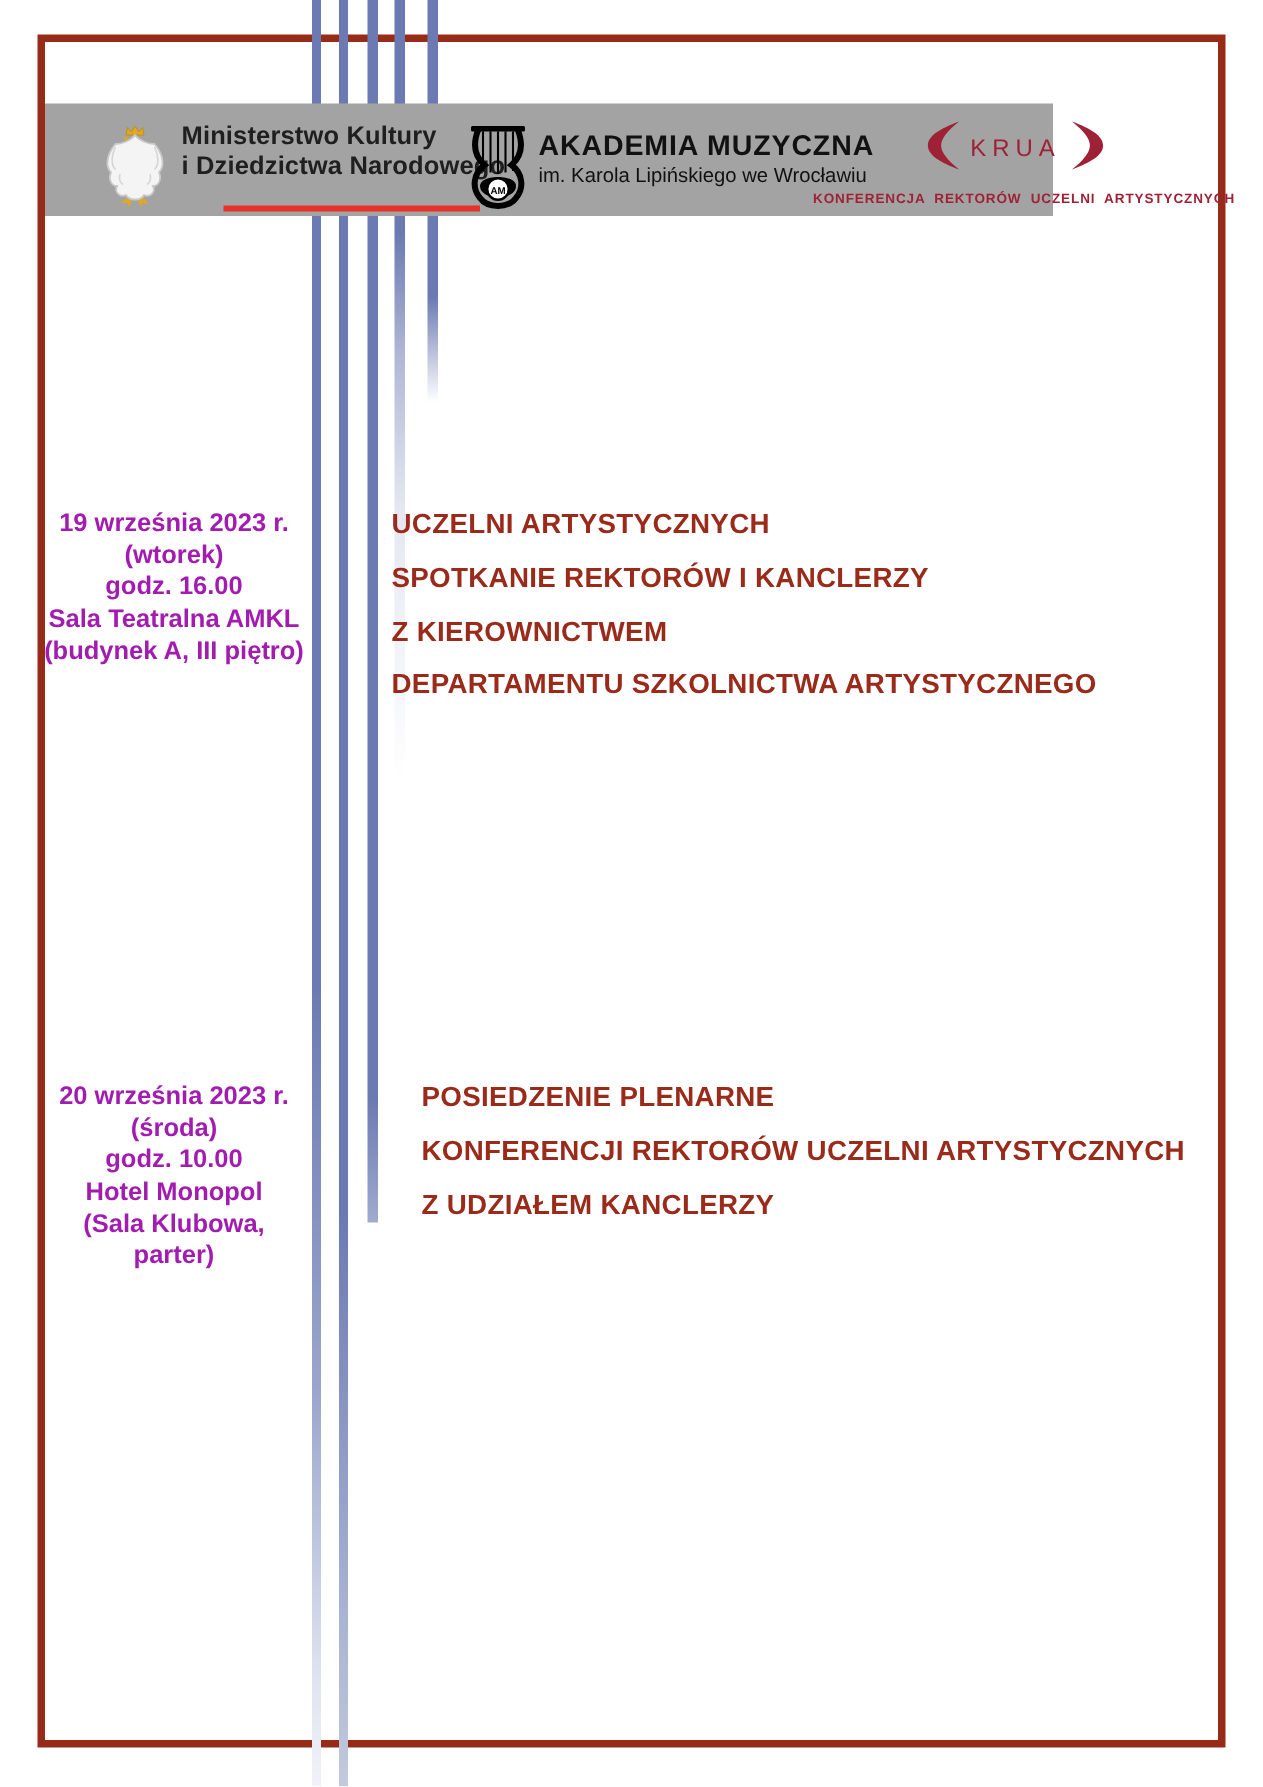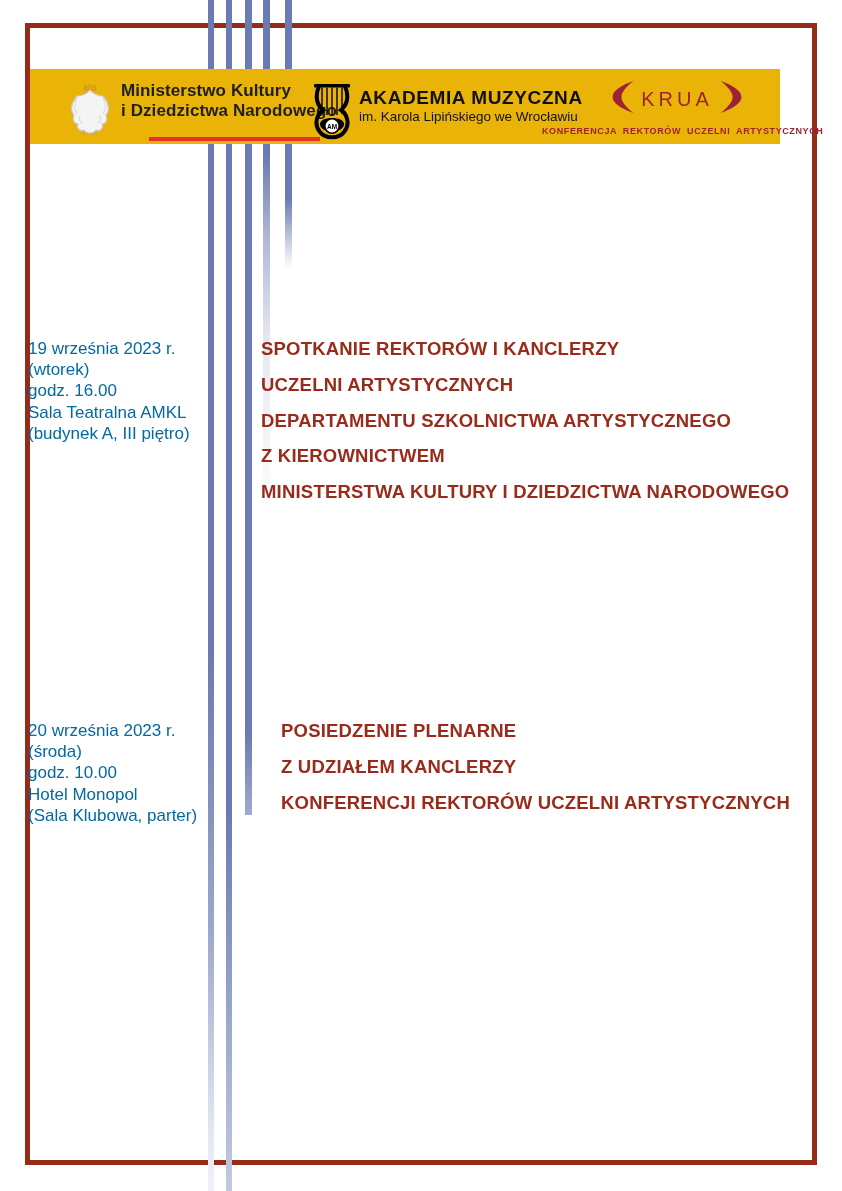--- a/index.html
+++ b/index.html
@@ -18,36 +18,36 @@
       background:linear-gradient(180deg,#6b7ab2 0%,#6b7ab2 55%,#9aa6cc 78%,#dfe4f0 94%,#f0f2f8 100%);}
   .s2{left:226px;width:6px;height:1191px;
       background:linear-gradient(180deg,#6b7ab2 0%,#6b7ab2 68%,#a8b2d2 90%,#c2cadd 100%);}
   .s3{left:245px;width:7px;height:815px;
       background:linear-gradient(180deg,#6b7ab2 0%,#6b7ab2 90%,#a0abce 100%);}
   .s4{left:263px;width:7px;height:520px;
       background:linear-gradient(180deg,#6b7ab2 0%,#6b7ab2 30%,rgba(107,122,178,0.55) 45%,rgba(107,122,178,0.18) 65%,rgba(107,122,178,0) 100%);}
   .s5{left:285px;width:7px;height:268px;
       background:linear-gradient(180deg,#6b7ab2 0%,#6b7ab2 74%,rgba(107,122,178,0) 100%);}
   
-  .logo-band{position:absolute;left:30px;top:69px;width:750px;height:75px;background:#eab308;z-index:3;}
+  .logo-band{position:absolute;left:30px;top:69px;width:672px;height:75px;background:#a3a3a3;z-index:3;}
   .mkidn{position:absolute;left:36px;top:12px;display:flex;align-items:flex-start;}
   .mkidn-text{margin-left:7px;color:#1f1f1f;font-size:17px;line-height:20px;font-weight:600;letter-spacing:0.1px;}
   .mkidn-underline{position:absolute;left:83px;top:56px;width:171px;height:4px;background:#e63228;}
   .am{position:absolute;left:282px;top:13px;display:flex;align-items:flex-start;}
   .am-text{margin-left:7px;padding-top:5px;color:#111;}
   .am-line1{font-size:19px;font-weight:600;letter-spacing:0.6px;line-height:21px;}
   .am-line2{font-size:13.5px;font-weight:400;line-height:17px;}
   .krua{position:absolute;left:512px;top:10px;width:270px;}
   .krua-row{display:flex;align-items:center;justify-content:center;gap:6px;}
-  .krua-acronym{color:#9e2136;font-size:20px;letter-spacing:4px;font-weight:500;padding-top:1px;text-align:right;}
+  .krua-acronym{color:#9e2136;font-size:16px;letter-spacing:4px;font-weight:500;padding-top:1px;text-align:right;}
   .krua-tagline{margin-top:7px;text-align:center;color:#9e2136;font-size:9px;font-weight:700;
       letter-spacing:0.6px;word-spacing:3px;white-space:nowrap;}
   
-  .event-dates{position:absolute;left:28px;width:176px;text-align:left;color:#0369a1;
-      font-size:17px;line-height:21.2px;z-index:4;}
+  .event-dates{position:absolute;left:28px;width:176px;text-align:center;color:#a21caf;
+      font-size:17px;line-height:21.2px;z-index:4;font-weight:bold;}
   .event-titles{position:absolute;left:261px;width:556px;color:#9a2b1b;
       font-size:18.5px;font-weight:600;letter-spacing:0.2px;line-height:35.8px;z-index:4;white-space:nowrap;}
   .d1{top:338px;}
   .t1{top:331px;}
   .d2{top:720px;}
   .t2{top:713px;margin-left:20px;}
 </style>
 </head>
 <body>
 
@@ -124,33 +124,32 @@
   </div>
 
   <div class="event-dates d1">
     <div>19 września 2023 r.</div>
     <div>(wtorek)</div>
     <div>godz. 16.00</div>
     <div>Sala Teatralna AMKL</div>
     <div>(budynek A, III piętro)</div>
   </div>
   <div class="event-titles t1">
+    <div>UCZELNI ARTYSTYCZNYCH</div>
     <div>SPOTKANIE REKTORÓW I KANCLERZY</div>
-    <div>UCZELNI ARTYSTYCZNYCH</div>
+    <div>Z KIEROWNICTWEM</div>
     <div>DEPARTAMENTU SZKOLNICTWA ARTYSTYCZNEGO</div>
-    <div>Z KIEROWNICTWEM</div>
-    <div>MINISTERSTWA KULTURY I DZIEDZICTWA NARODOWEGO</div>
   </div>
 
   <div class="event-dates d2">
     <div>20 września 2023 r.</div>
     <div>(środa)</div>
     <div>godz. 10.00</div>
     <div>Hotel Monopol</div>
     <div>(Sala Klubowa, parter)</div>
   </div>
   <div class="event-titles t2">
     <div>POSIEDZENIE PLENARNE</div>
+    <div>KONFERENCJI REKTORÓW UCZELNI ARTYSTYCZNYCH</div>
     <div>Z UDZIAŁEM KANCLERZY</div>
-    <div>KONFERENCJI REKTORÓW UCZELNI ARTYSTYCZNYCH</div>
   </div>
 
 </div>
 
 </body></html>

